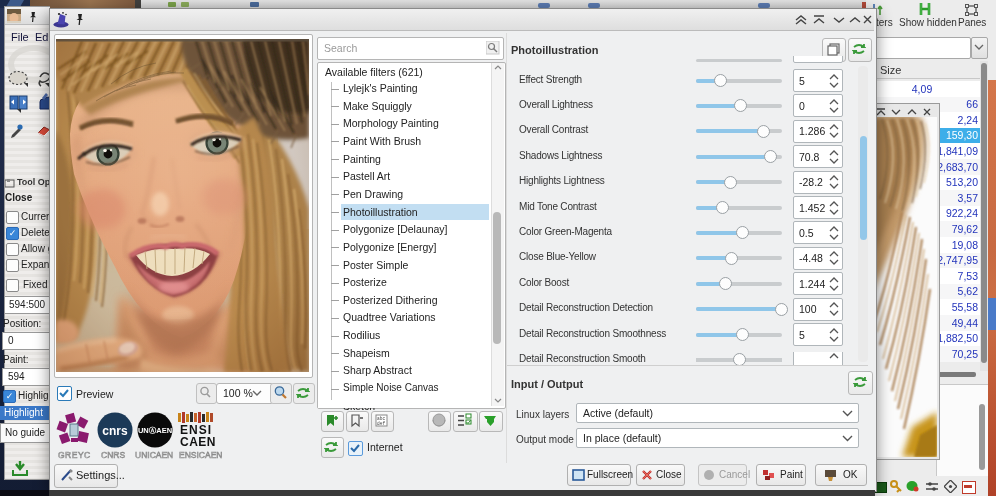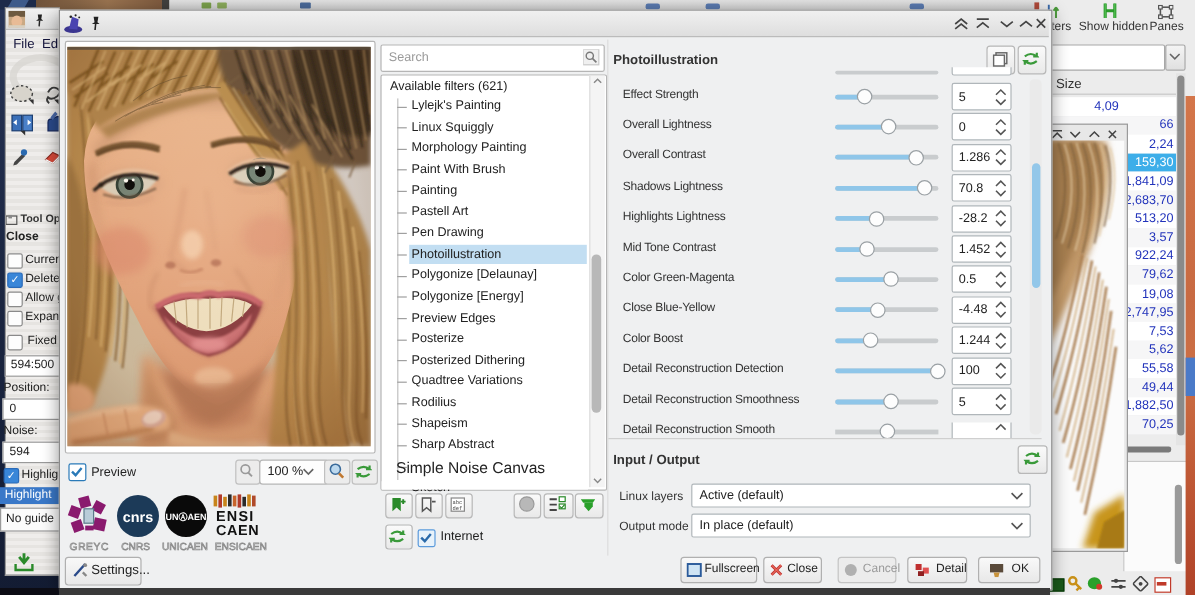--- a/index.html
+++ b/index.html
@@ -80,21 +80,21 @@
 <div class="tx" style="left:21px;top:227px;font-size:10px;color:#222">Delete</div>
 <div class="abs" style="left:6px;top:243px;width:11px;height:11px;background:#fdfdfd;border:1px solid #8a8a8a;border-radius:2px"></div>
 <div class="tx" style="left:21px;top:243px;font-size:10px;color:#222">Allow g</div>
 <div class="abs" style="left:6px;top:259px;width:11px;height:11px;background:#fdfdfd;border:1px solid #8a8a8a;border-radius:2px"></div>
 <div class="tx" style="left:21px;top:259px;font-size:10px;color:#222">Expand</div>
 <div class="abs" style="left:6px;top:279px;width:11px;height:11px;background:#fdfdfd;border:1px solid #8a8a8a;border-radius:2px"></div>
 <div class="tx" style="left:23px;top:279px;font-size:10px;color:#222">Fixed</div>
 <div class="abs" style="left:4px;top:296px;width:45px;height:16px;background:#fff;border:1px solid #9a9a9a;font-size:10px;line-height:16px;color:#222;padding-left:4px">594:500</div>
 <div class="tx" style="left:3px;top:318px;font-size:10px;color:#222">Position:</div>
 <div class="abs" style="left:2px;top:332px;width:47px;height:16px;background:#fff;border:1px solid #9a9a9a;font-size:10px;line-height:16px;color:#222;padding-left:5px">0</div>
-<div class="tx" style="left:3px;top:354px;font-size:10px;color:#222">Noise:</div>
+<div class="tx" style="left:3px;top:354px;font-size:10px;color:#222">Paint:</div>
 <div class="abs" style="left:2px;top:368px;width:47px;height:16px;background:#fff;border:1px solid #9a9a9a;font-size:10px;line-height:16px;color:#222;padding-left:5px">594</div>
 <div class="abs" style="left:3px;top:390px;width:11px;height:11px;background:#3986d8;border:1px solid #2a6ab8;border-radius:2px;color:#fff;font-size:9px;line-height:11px;text-align:center">✓</div>
 <div class="tx" style="left:18px;top:390px;font-size:10px;color:#222">Highlig</div>
 <div class="abs" style="left:0px;top:406px;width:49px;height:14px;background:#3a78c8;font-size:10px;line-height:14px;color:#fff;padding-left:4px">Highlight</div>
 <div class="abs" style="left:0px;top:423px;width:49px;height:18px;background:#fbfbfb;border:1px solid #9a9a9a;font-size:10px;line-height:18px;color:#222;padding-left:4px">No guide</div>
 <svg class="abs" style="left:11px;top:459px" width="18" height="18">
  <path d="M9 2 l0 7 m-4 -4 l4 5 4 -5" stroke="#2a8a2a" stroke-width="2.4" fill="none"></path>
  <path d="M2 11 l0 5 14 0 0 -5" stroke="#2a8a2a" stroke-width="2" fill="none"></path>
 </svg>
 
@@ -624,54 +624,54 @@
       <rect x="0" y="0" width="13" height="13" fill="#f0f0f0" stroke="#c8c8c8"></rect>
       <circle cx="5.5" cy="5.5" r="3" fill="none" stroke="#7a7a7a" stroke-width="1.2"></circle>
       <path d="M7.5 7.5 l3.5 3.5" stroke="#7a7a7a" stroke-width="1.4"></path>
     </svg>
 <div class="abs" style="left:317px;top:62px;width:187px;height:345px;background:#fff;border:1px solid #b5b5b5;border-radius:2px"></div>
 <div class="tx" style="left:325px;top:66px;font-size:10.5px;color:#222">Available filters (621)</div>
 <div class="abs" style="left:331px;top:82px;width:1px;height:318px;background:#c0c0c0"></div>
 <div class="abs" style="left:331px;top:88.5px;width:8px;height:1px;background:#a0a0a0"></div>
 <div class="tx" style="left:343px;top:82.0px;font-size:10.5px;color:#222">Lylejk's Painting</div>
 <div class="abs" style="left:331px;top:106.2px;width:8px;height:1px;background:#a0a0a0"></div>
-<div class="tx" style="left:343px;top:99.7px;font-size:10.5px;color:#222">Linux Squiggly</div>
+<div class="tx" style="left:343px;top:99.7px;font-size:10.5px;color:#222">Make Squiggly</div>
 <div class="abs" style="left:331px;top:123.8px;width:8px;height:1px;background:#a0a0a0"></div>
 <div class="tx" style="left:343px;top:117.3px;font-size:10.5px;color:#222">Morphology Painting</div>
 <div class="abs" style="left:331px;top:141.4px;width:8px;height:1px;background:#a0a0a0"></div>
 <div class="tx" style="left:343px;top:134.9px;font-size:10.5px;color:#222">Paint With Brush</div>
 <div class="abs" style="left:331px;top:159.1px;width:8px;height:1px;background:#a0a0a0"></div>
 <div class="tx" style="left:343px;top:152.6px;font-size:10.5px;color:#222">Painting</div>
 <div class="abs" style="left:331px;top:176.8px;width:8px;height:1px;background:#a0a0a0"></div>
 <div class="tx" style="left:343px;top:170.2px;font-size:10.5px;color:#222">Pastell Art</div>
 <div class="abs" style="left:331px;top:194.4px;width:8px;height:1px;background:#a0a0a0"></div>
 <div class="tx" style="left:343px;top:187.9px;font-size:10.5px;color:#222">Pen Drawing</div>
 <div class="abs" style="left:341px;top:203.8px;width:148px;height:16.5px;background:#c2def2"></div>
 <div class="abs" style="left:331px;top:212.0px;width:8px;height:1px;background:#a0a0a0"></div>
 <div class="tx" style="left:343px;top:205.5px;font-size:10.5px;color:#222">Photoillustration</div>
 <div class="abs" style="left:331px;top:229.7px;width:8px;height:1px;background:#a0a0a0"></div>
 <div class="tx" style="left:343px;top:223.2px;font-size:10.5px;color:#222">Polygonize [Delaunay]</div>
 <div class="abs" style="left:331px;top:247.3px;width:8px;height:1px;background:#a0a0a0"></div>
 <div class="tx" style="left:343px;top:240.8px;font-size:10.5px;color:#222">Polygonize [Energy]</div>
 <div class="abs" style="left:331px;top:265.0px;width:8px;height:1px;background:#a0a0a0"></div>
-<div class="tx" style="left:343px;top:258.5px;font-size:10.5px;color:#222">Preview Edges</div>
+<div class="tx" style="left:343px;top:258.5px;font-size:10.5px;color:#222">Poster Simple</div>
 <div class="abs" style="left:331px;top:282.6px;width:8px;height:1px;background:#a0a0a0"></div>
 <div class="tx" style="left:343px;top:276.1px;font-size:10.5px;color:#222">Posterize</div>
 <div class="abs" style="left:331px;top:300.3px;width:8px;height:1px;background:#a0a0a0"></div>
 <div class="tx" style="left:343px;top:293.8px;font-size:10.5px;color:#222">Posterized Dithering</div>
 <div class="abs" style="left:331px;top:317.9px;width:8px;height:1px;background:#a0a0a0"></div>
 <div class="tx" style="left:343px;top:311.4px;font-size:10.5px;color:#222">Quadtree Variations</div>
 <div class="abs" style="left:331px;top:335.6px;width:8px;height:1px;background:#a0a0a0"></div>
 <div class="tx" style="left:343px;top:329.1px;font-size:10.5px;color:#222">Rodilius</div>
 <div class="abs" style="left:331px;top:353.2px;width:8px;height:1px;background:#a0a0a0"></div>
 <div class="tx" style="left:343px;top:346.8px;font-size:10.5px;color:#222">Shapeism</div>
 <div class="abs" style="left:331px;top:370.9px;width:8px;height:1px;background:#a0a0a0"></div>
 <div class="tx" style="left:343px;top:364.4px;font-size:10.5px;color:#222">Sharp Abstract</div>
 <div class="abs" style="left:331px;top:388.5px;width:8px;height:1px;background:#a0a0a0"></div>
-<div class="tx" style="left:330px;top:382.0px;font-size:13px;color:#222">Simple Noise Canvas</div>
+<div class="tx" style="left:343px;top:382.0px;font-size:10px;color:#222">Simple Noise Canvas</div>
 <div class="abs" style="left:331px;top:406.2px;width:8px;height:1px;background:#a0a0a0"></div>
 <div class="tx" style="left:343px;top:399.7px;font-size:10.5px;color:#222">Sketch</div>
 <div class="abs" style="left:318px;top:400.5px;width:172px;height:7px;background:#fff"></div>
 <div class="abs" style="left:491px;top:63px;width:12px;height:343px;background:#f4f4f4;border-left:1px solid #ddd"></div>
 <div class="abs" style="left:493px;top:212px;width:8px;height:132px;background:#b8b8b8;border-radius:4px"></div>
 <svg class="abs" style="left:494px;top:64px" width="8" height="8">
       <path d="M1 5 l3 -3 3 3" stroke="#888" stroke-width="1.2" fill="none"></path>
     </svg>
 <svg class="abs" style="left:494px;top:397px" width="8" height="8">
       <path d="M1 2 l3 3 3 -3" stroke="#888" stroke-width="1.2" fill="none"></path>
@@ -888,21 +888,21 @@
     <svg class="abs" style="left:703px;top:469px" width="12" height="12">
       <circle cx="6" cy="6" r="5" fill="#b0b0b0"></circle>
     </svg>
     <div class="tx" style="left:719px;top:469px;font-size:10px;color:#9a9a9a">Cancel</div>
 <div class="abs" style="left:756px;top:464px;width:50px;height:22px;background:linear-gradient(180deg,#f9f9f9,#e8e8e8);border:1px solid #b0b0b0;border-radius:3px;box-sizing:border-box"></div>
     <svg class="abs" style="left:762px;top:469px" width="13" height="12">
       <rect x="1" y="1" width="5" height="5" fill="#c03030"></rect>
       <rect x="7" y="4" width="5" height="5" fill="#e05050"></rect>
       <rect x="3" y="7" width="5" height="4" fill="#902020"></rect>
     </svg>
-    <div class="tx" style="left:780px;top:469px;font-size:10px;color:#222">Detail</div>
+    <div class="tx" style="left:780px;top:469px;font-size:10px;color:#222">Paint</div>
 <div class="abs" style="left:815px;top:464px;width:52px;height:22px;background:linear-gradient(180deg,#f9f9f9,#e8e8e8);border:1px solid #b0b0b0;border-radius:3px;box-sizing:border-box"></div>
     <svg class="abs" style="left:824px;top:469px" width="13" height="12">
       <rect x="1" y="1" width="11" height="7" fill="#5a4a3a"></rect>
       <path d="M4 8 l5 0 -1 4 -3 0 z" fill="#c8923a"></path>
     </svg>
     <div class="tx" style="left:843px;top:469px;font-size:10px;color:#222">OK</div>
 
 <div class="abs" style="left:49px;top:490px;width:826px;height:6px;background:#3a3a3a"></div>
 <div class="abs" style="left:0px;top:490px;width:49px;height:6px;background:#0c0c14"></div>
 

